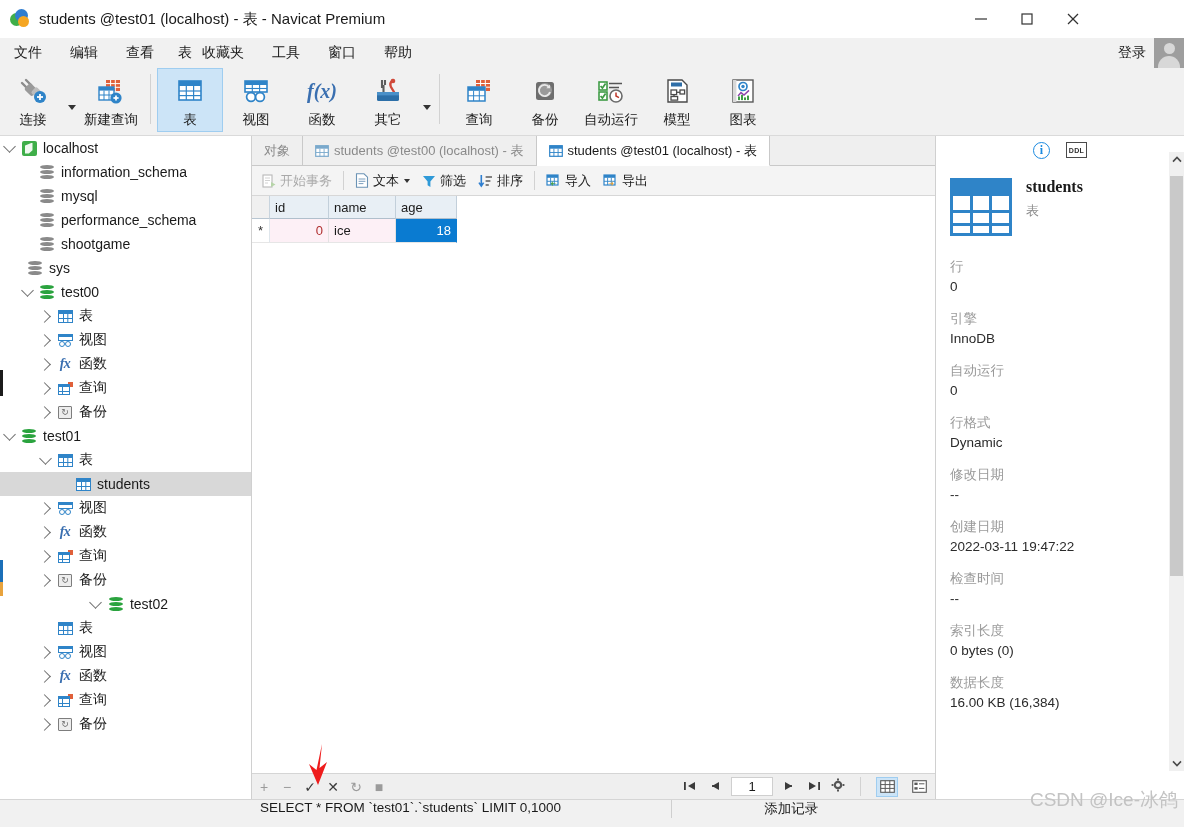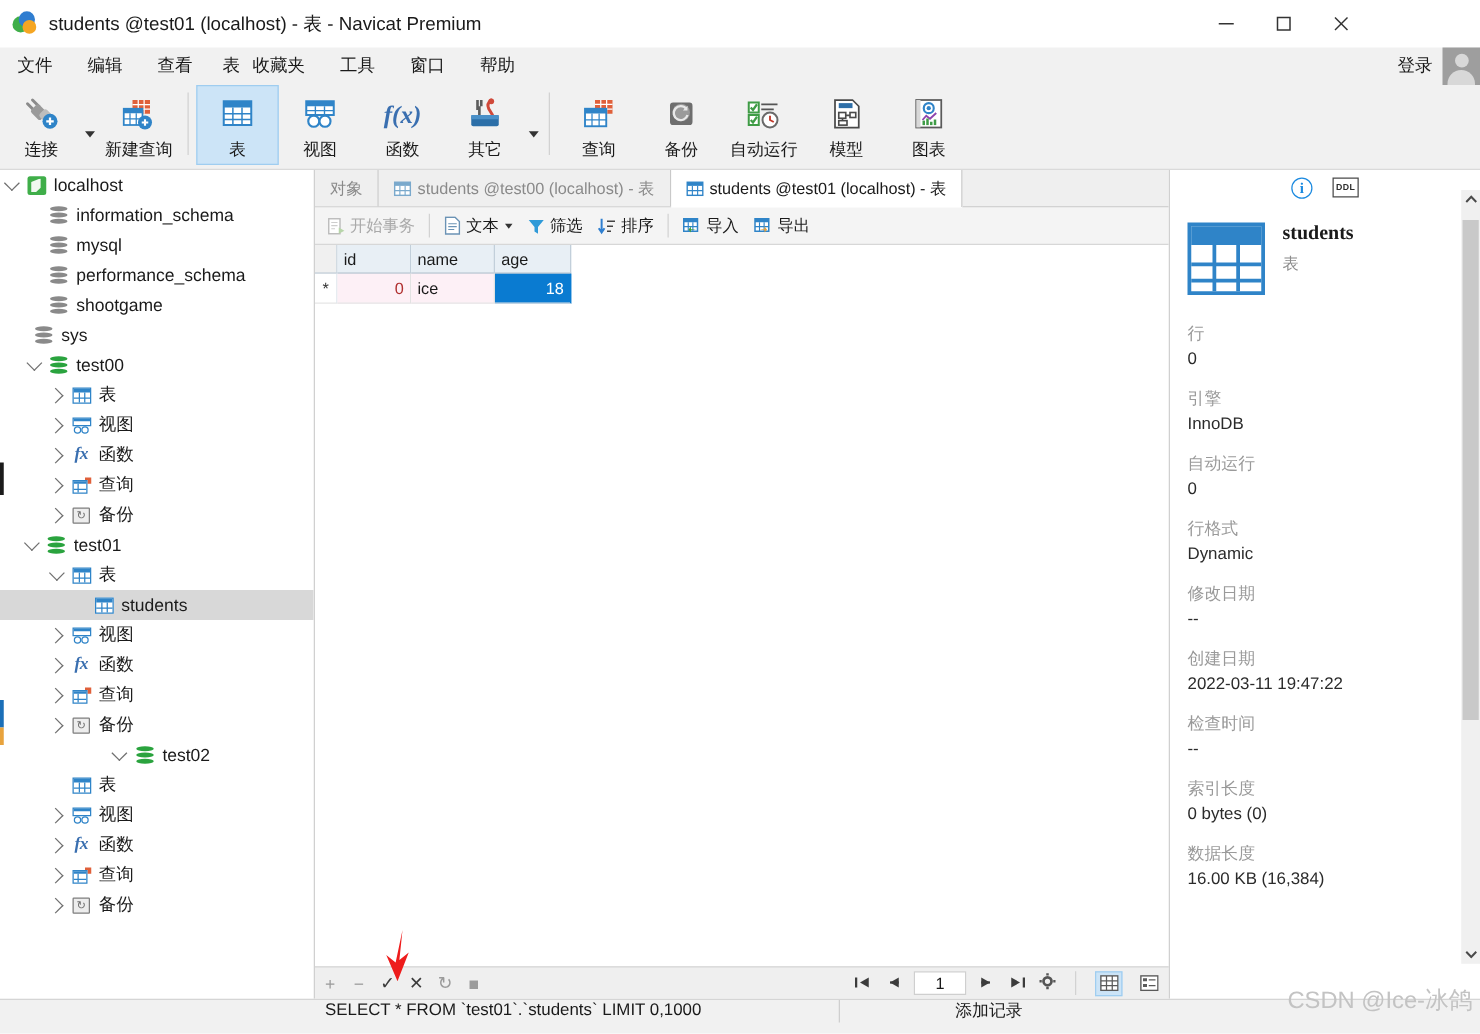--- a/index.html
+++ b/index.html
@@ -651,21 +651,21 @@
         </div>
         <div class="tree-row" style="padding-left: 36px;">
           <span class="tw">
             <span class="chev right"></span>
           </span>
           <span class="tico">
             <span class="bak-ico">↻</span>
           </span>
           <span class="tlbl">备份</span>
         </div>
-        <div class="tree-row" style="padding-left: 16px; text-align: center;">
+        <div class="tree-row" style="padding-left: 0; text-align: center;">
           <span class="tw">
             <span class="chev down"></span>
           </span>
           <span class="tico">
             <span class="db-ico">
               <i></i>
               <i></i>
               <i></i>
             </span>
           </span>

